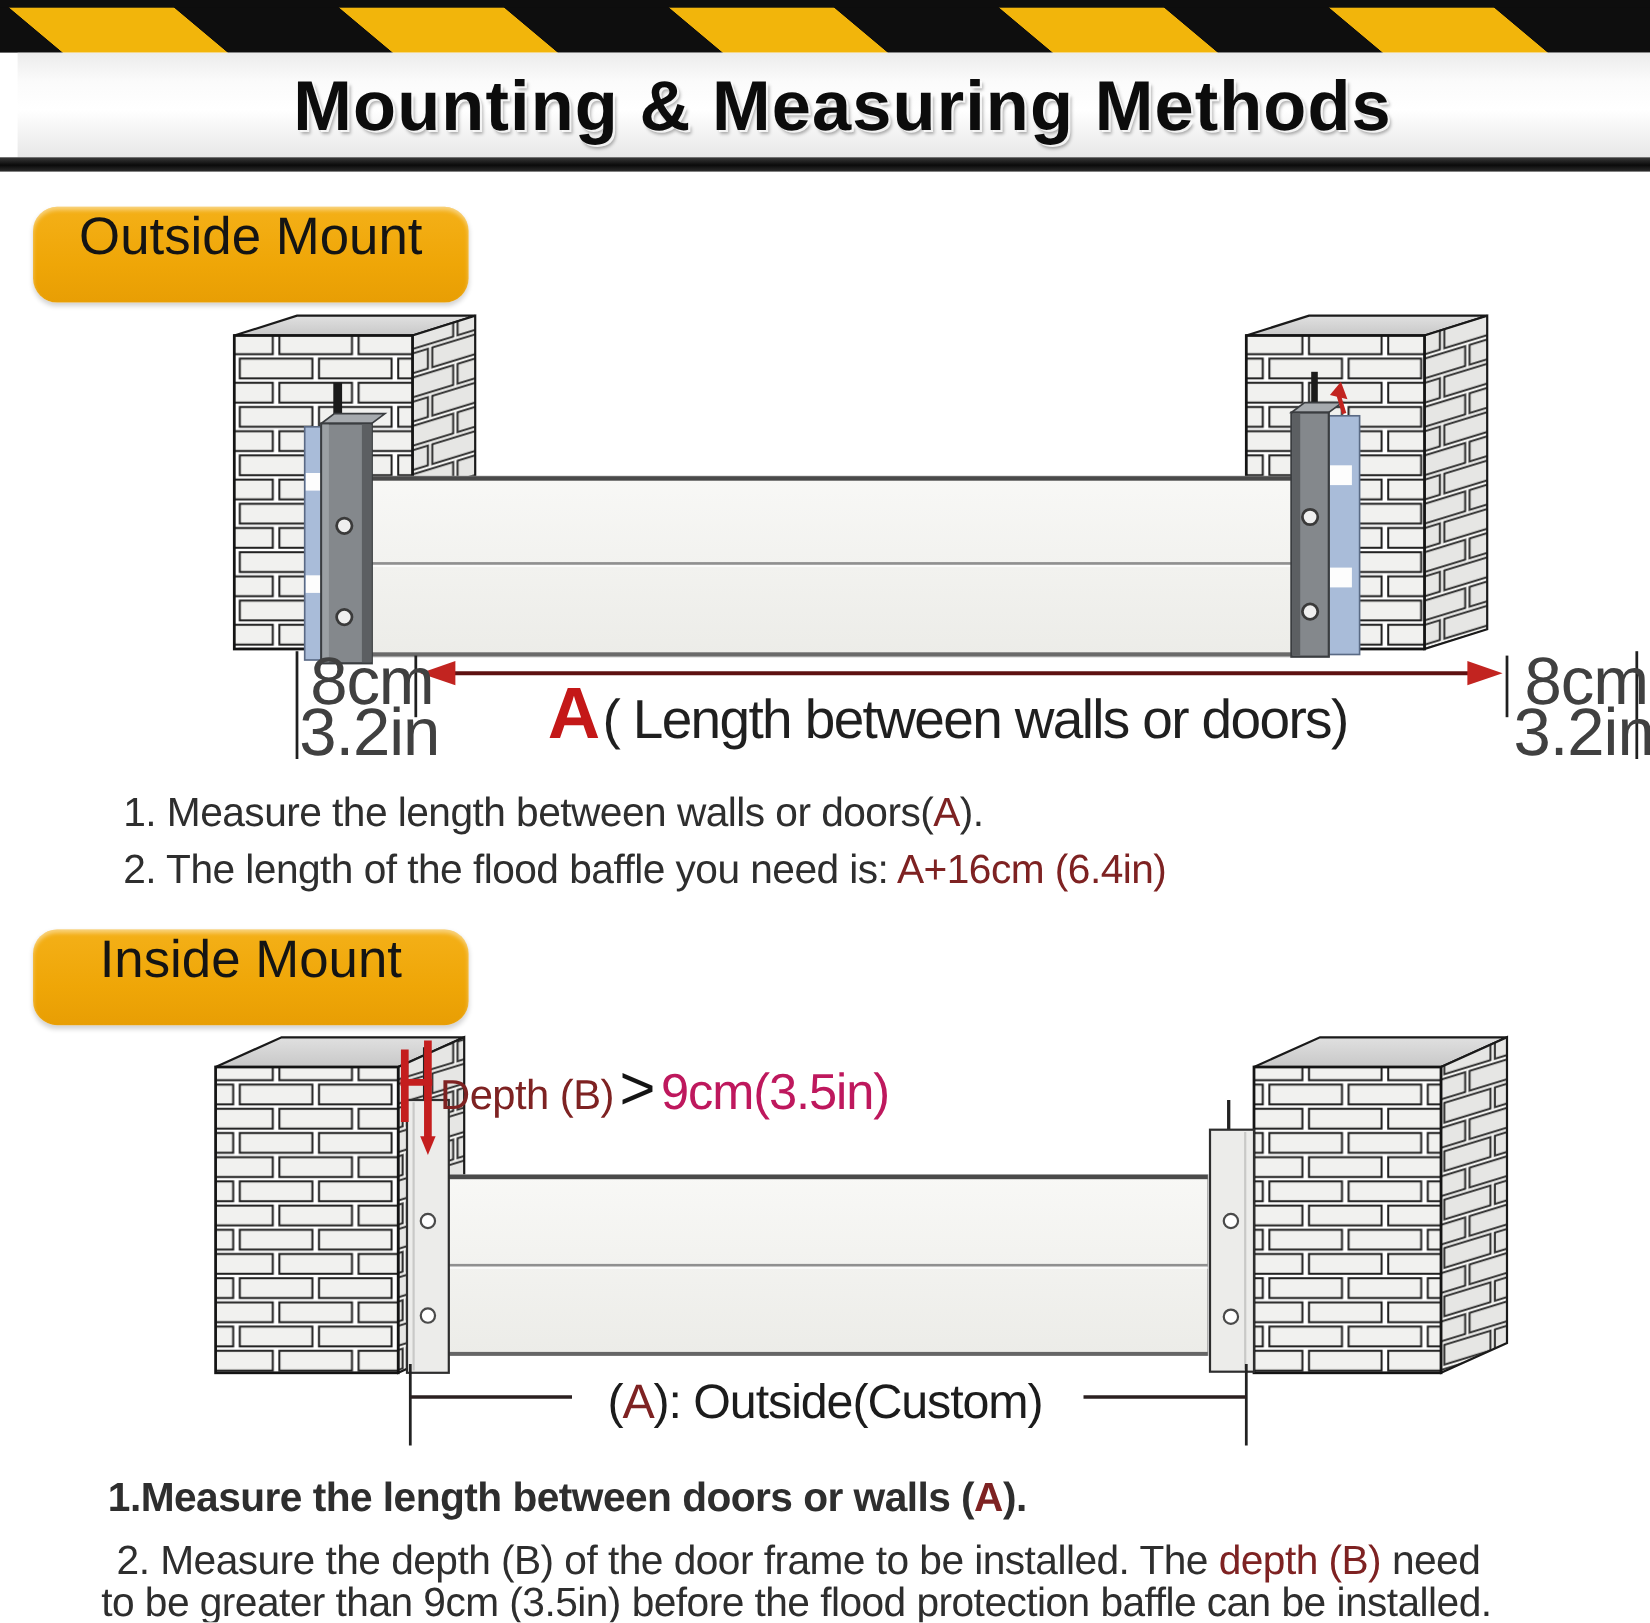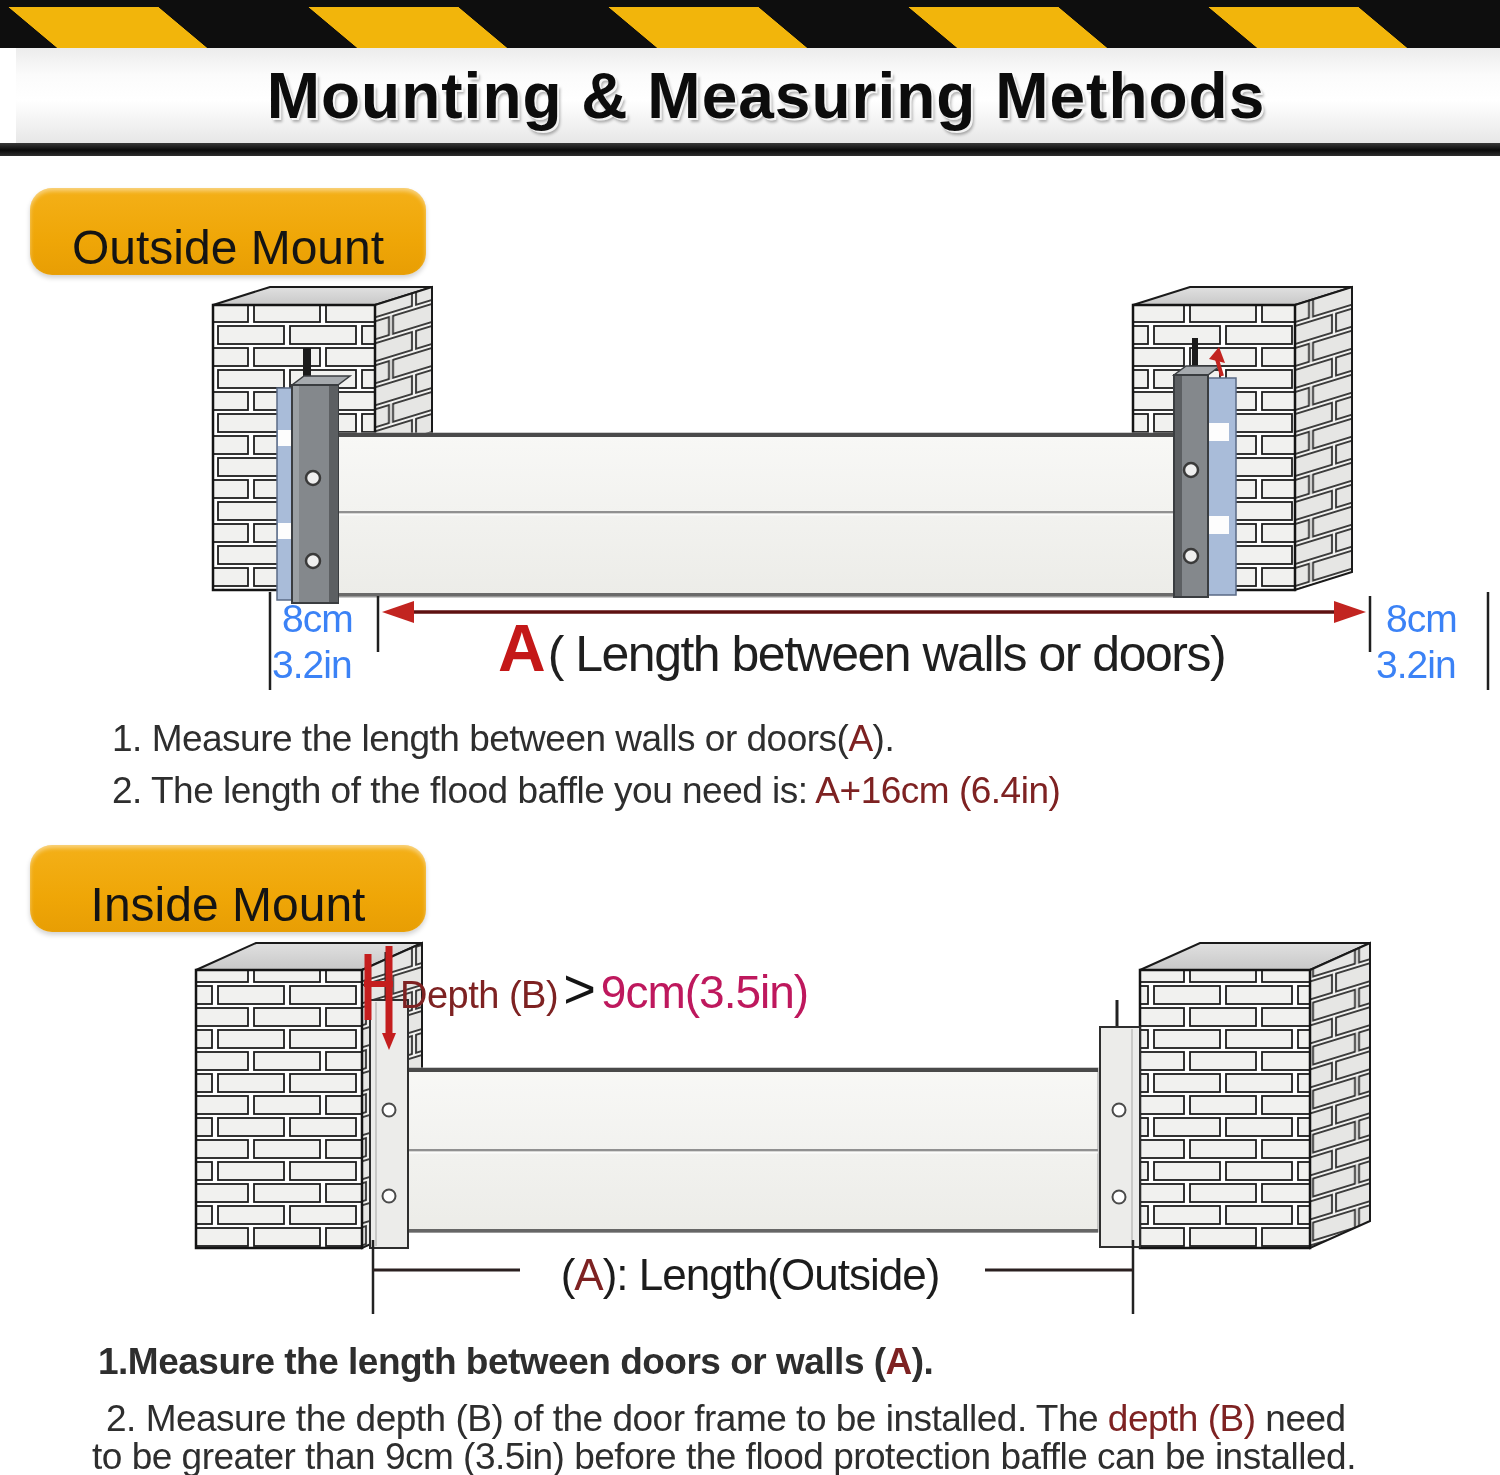--- a/index.html
+++ b/index.html
@@ -13,32 +13,32 @@
       display:flex;align-items:center;justify-content:center;}
   .title{font-size:64px;font-weight:bold;color:#0c0c0c;letter-spacing:1px;
       text-shadow:2px 2px 0 rgba(255,255,255,.85),3px 4px 3px rgba(0,0,0,.30);}
   .divider{position:absolute;left:0;top:143px;width:1500px;height:13px;
       background:linear-gradient(180deg,#3a3a3a,#0a0a0a 55%,#2e2e2e);}
 
   
   .badge{position:absolute;left:30px;width:396px;height:87px;border-radius:22px;
       background:linear-gradient(180deg,#F4B018 0%,#EFA607 60%,#E89E04 100%);
       box-shadow:inset 0 3px 4px rgba(255,255,255,.45),0 3px 5px rgba(0,0,0,.18);
-      display:flex;align-items:flex-end;justify-content:center;
+      display:flex;align-items:flex-start;justify-content:center;
       font-size:48px;color:#141414;}
   #badge-outside{top:188px;}
   #badge-inside{top:845px;}
 
   
   .dia{position:absolute;left:0;}
   #dia1{top:280px;}
   #dia2{top:940px;}
 
   
-  .dim{position:absolute;font-size:39px;color:#3b82f6;line-height:46px;letter-spacing:-1px;}
+  .dim{position:absolute;font-size:61px;color:#404040;line-height:46px;letter-spacing:-1px;}
   .dim .cm{padding-left:10px;}
   .lenlabel1{position:absolute;left:498px;top:610px;display:flex;align-items:baseline;white-space:nowrap;}
   .lenlabel1 .bigA{font-size:66px;font-weight:bold;color:#C41818;}
   .lenlabel1 .rest{font-size:50px;color:#1f1f1f;letter-spacing:-1.5px;margin-left:2px;}
 
   .depthlabel{position:absolute;left:400px;top:956px;display:flex;align-items:baseline;white-space:nowrap;}
   .depthlabel .dn{font-size:38px;color:#7E2222;letter-spacing:-0.5px;}
   .depthlabel .gt{font-size:56px;color:#141414;margin:0 5px;}
   .depthlabel .dv{font-size:46px;color:#be185d;letter-spacing:-1px;}
 
@@ -263,21 +263,21 @@
       <line x1="985" y1="330" x2="1133" y2="330" stroke="#2b2020" stroke-width="3"></line>
     </g>
   </svg>
 
   <div class="depthlabel">
     <span class="dn">Depth (B)</span>
     <span class="gt">&gt;</span>
     <span class="dv">9cm(3.5in)</span>
   </div>
   <div class="lenlabel2">
-    <span>(</span><span class="mr">A</span><span>): Length(Outside)</span>
+    <span>(</span><span class="mr">A</span><span>): Outside(Custom)</span>
   </div>
 
   <div class="step" id="is1">
     <span>1.Measure the length between doors or walls (</span><span class="mr">A</span><span>).</span>
   </div>
   <div class="step" id="is2a">
     <span>2. Measure the depth (B) of the door frame to be installed. The </span><span class="mr">depth (B)</span><span> need</span>
   </div>
   <div class="step" id="is2b">
     <span>to be greater than 9cm (3.5in) before the flood protection baffle can be installed.</span>

